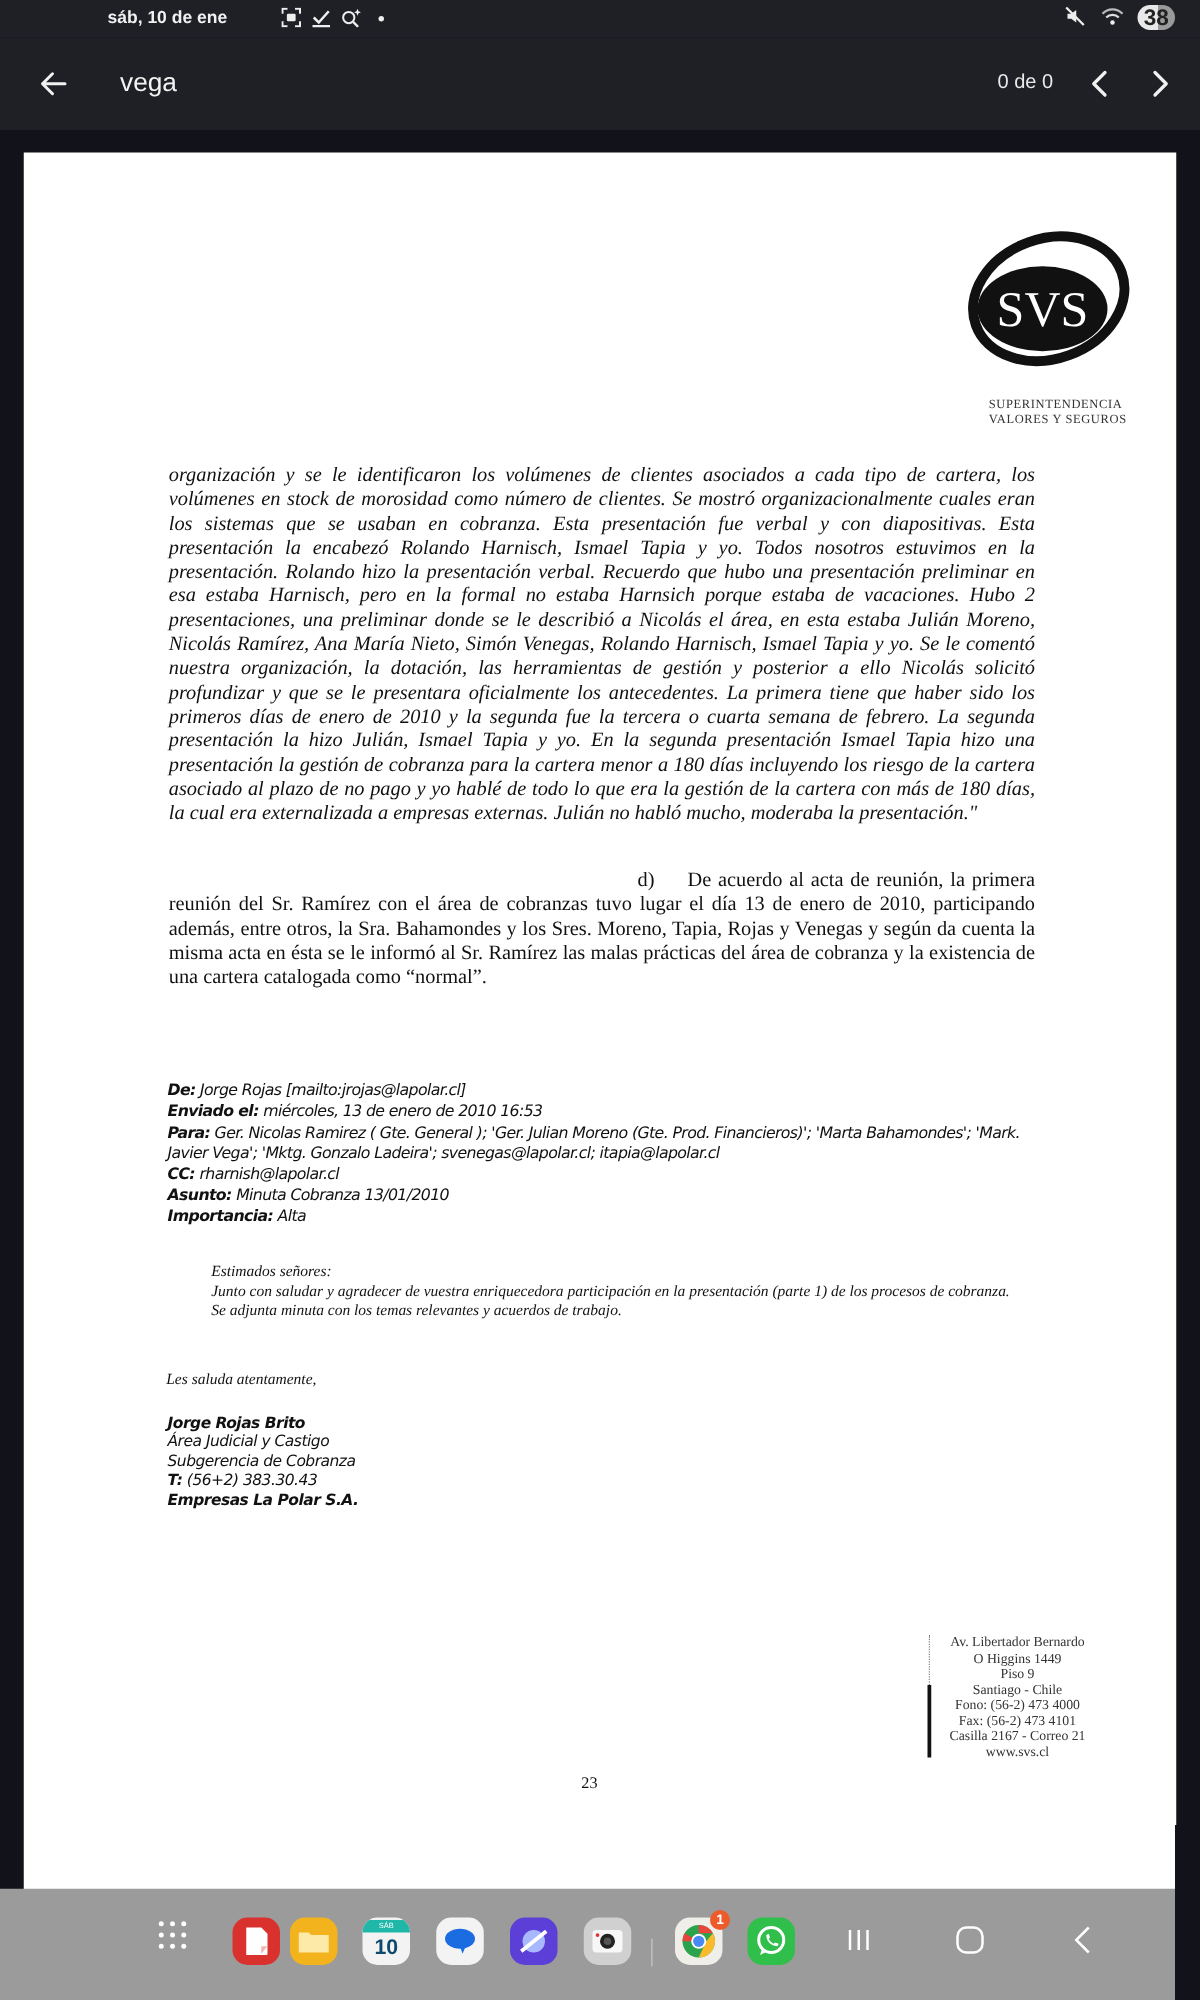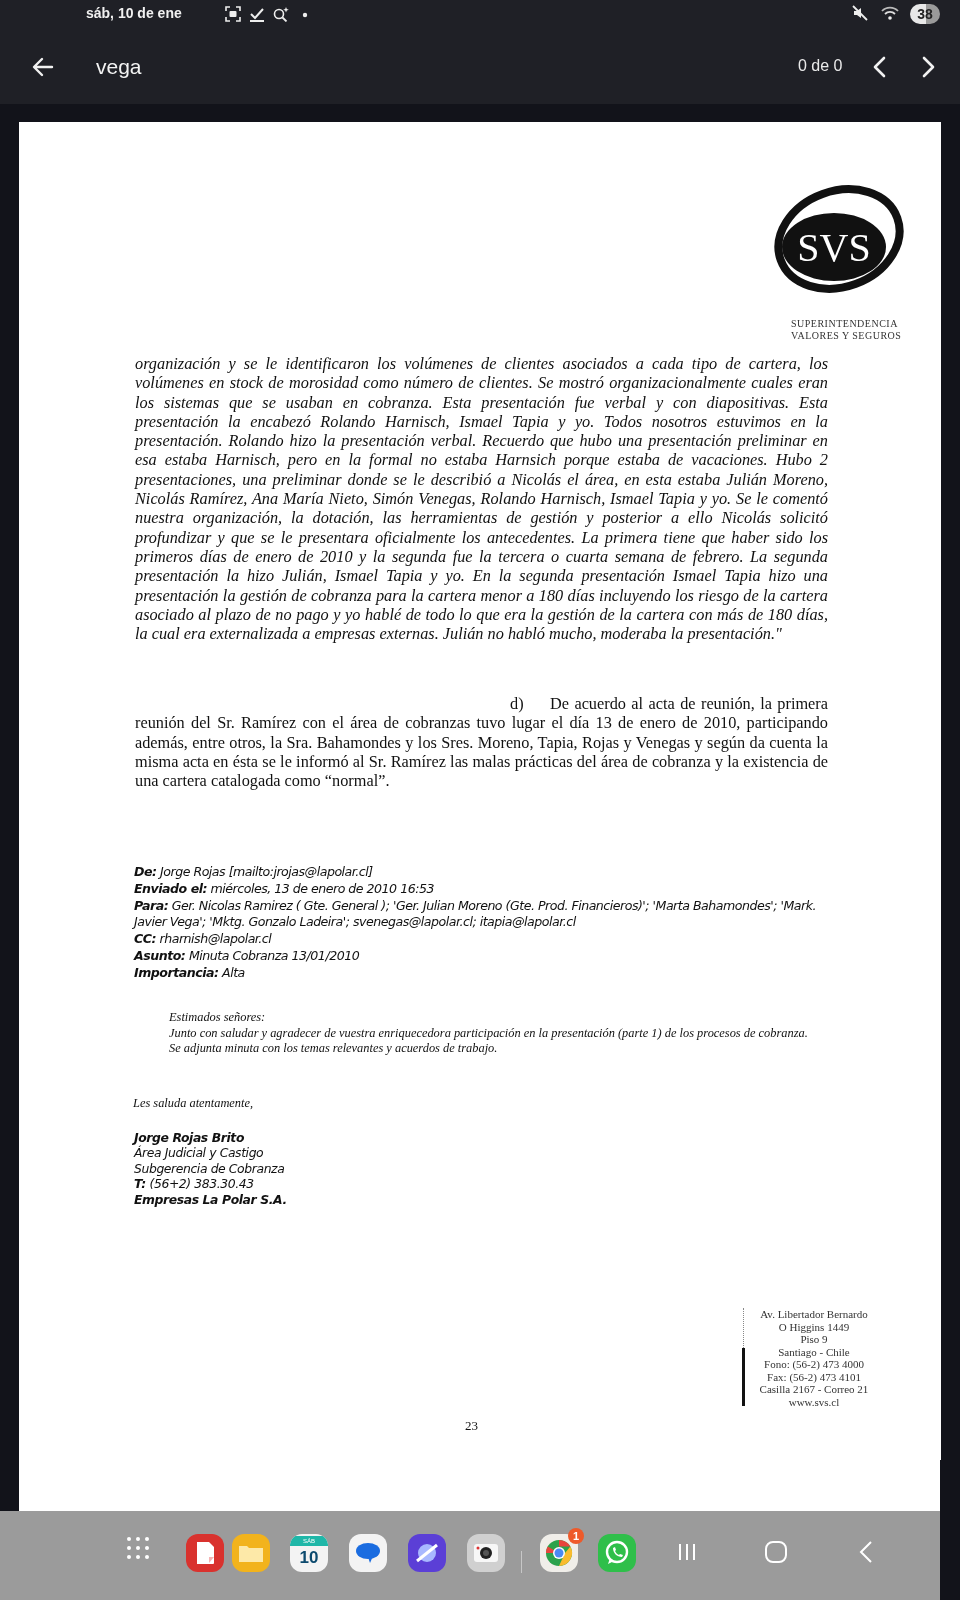--- a/index.html
+++ b/index.html
@@ -7,39 +7,39 @@
   body { position: relative; font-family: "Liberation Sans", sans-serif; }
 
   
   .statusbar { position: absolute; left: 0; top: 0; width: 960px; height: 30px; background: #1f2026; color: #f1f1f1; }
   .sb-time { position: absolute; left: 24px; top: 5px; font-size: 16px; font-weight: bold; margin-top: 42px; }
   .sb-date { position: absolute; left: 86px; top: 5px; font-size: 14px; font-weight: bold; text-align: right; }
   .sb-icons-left { position: absolute; left: 224px; top: 6px; display: flex; gap: 6px; align-items: center; }
   .sb-icons-left span { display: inline-block; width: 18px; height: 18px; color: #eee; font-size: 15px; line-height: 18px; text-align: center; }
   .sb-icons-right { position: absolute; right: 20px; top: 4px; display: flex; gap: 10px; align-items: center; }
   .sb-icon { width: 20px; height: 20px; color: #eee; font-size: 14px; line-height: 20px; text-align: center; }
-  .battery { width: 30px; height: 20px; border-radius: 10px; background: linear-gradient(90deg, #e8e8e8 55%, #9a9a9a 55%); color: #222; font-size: 14px; font-weight: bold; line-height: 20px; text-align: center; }
+  .battery { width: 30px; height: 20px; border-radius: 10px; background: linear-gradient(90deg, #e8e8e8 55%, #9a9a9a 55%); color: #222; font-size: 18px; font-weight: bold; line-height: 20px; text-align: center; }
 
   
   .toolbar { position: absolute; left: 0; top: 30px; width: 960px; height: 74px; background: #1f2026; color: #f1f1f1; }
   .back-btn { position: absolute; left: 26px; top: 20px; width: 34px; height: 34px; }
   .search-query { position: absolute; left: 96px; top: 25px; font-size: 21px; color: #f3f3f3; }
   .match-count { position: absolute; left: 798px; top: 27px; font-size: 16px; color: #eaeaea; }
   .nav-prev { position: absolute; left: 866px; top: 22px; width: 28px; height: 30px; }
   .nav-next { position: absolute; left: 914px; top: 22px; width: 28px; height: 30px; }
 
   
   .viewer { position: absolute; left: 0; top: 104px; width: 960px; height: 1436px; background: #12131a; }
   .page { position: absolute; left: 19px; top: 18px; width: 922px; height: 1430px; background: #ffffff; }
 
   .logo { position: absolute; left: 740px; top: 55px; width: 150px; height: 140px; }
   .logo-text { position: absolute; left: 772px; top: 196px; width: 140px; font-family: "Liberation Serif", serif; font-size: 10px; letter-spacing: 0.5px; color: #333; line-height: 12px; text-align: left; }
 
   .body-italic { position: absolute; left: 116px; top: 232px; width: 693px; font-family: "Liberation Serif", serif; font-style: italic; font-size: 16.3px; line-height: 19.3px; color: #111; text-align: justify; }
-  .body-italic p { text-align: justify; }
+  .body-italic p { text-align: justify; margin-top: 16px; }
 
   .para-d { position: absolute; left: 116px; top: 572px; width: 693px; font-family: "Liberation Serif", serif; font-size: 16.3px; line-height: 19.3px; color: #111; text-align: justify; }
   .para-d .indent { display: inline-block; width: 375px; }
   .para-d .marker { display: inline-block; width: 40px; }
 
   .email-head { position: absolute; left: 115px; top: 742px; width: 700px; font-family: "DejaVu Sans", sans-serif; font-style: italic; font-size: 12.6px; line-height: 16.8px; color: #111; letter-spacing: -0.5px; }
   .email-head .lbl { font-weight: bold; }
 
   .email-body { position: absolute; left: 114px; top: 888px; width: 700px; font-family: "Liberation Serif", serif; font-style: italic; font-size: 12.4px; line-height: 15.5px; color: #111; margin-left: 36px; }
   .greeting-close { position: absolute; left: 114px; top: 974px; font-family: "Liberation Serif", serif; font-style: italic; font-size: 12.4px; color: #111; }

